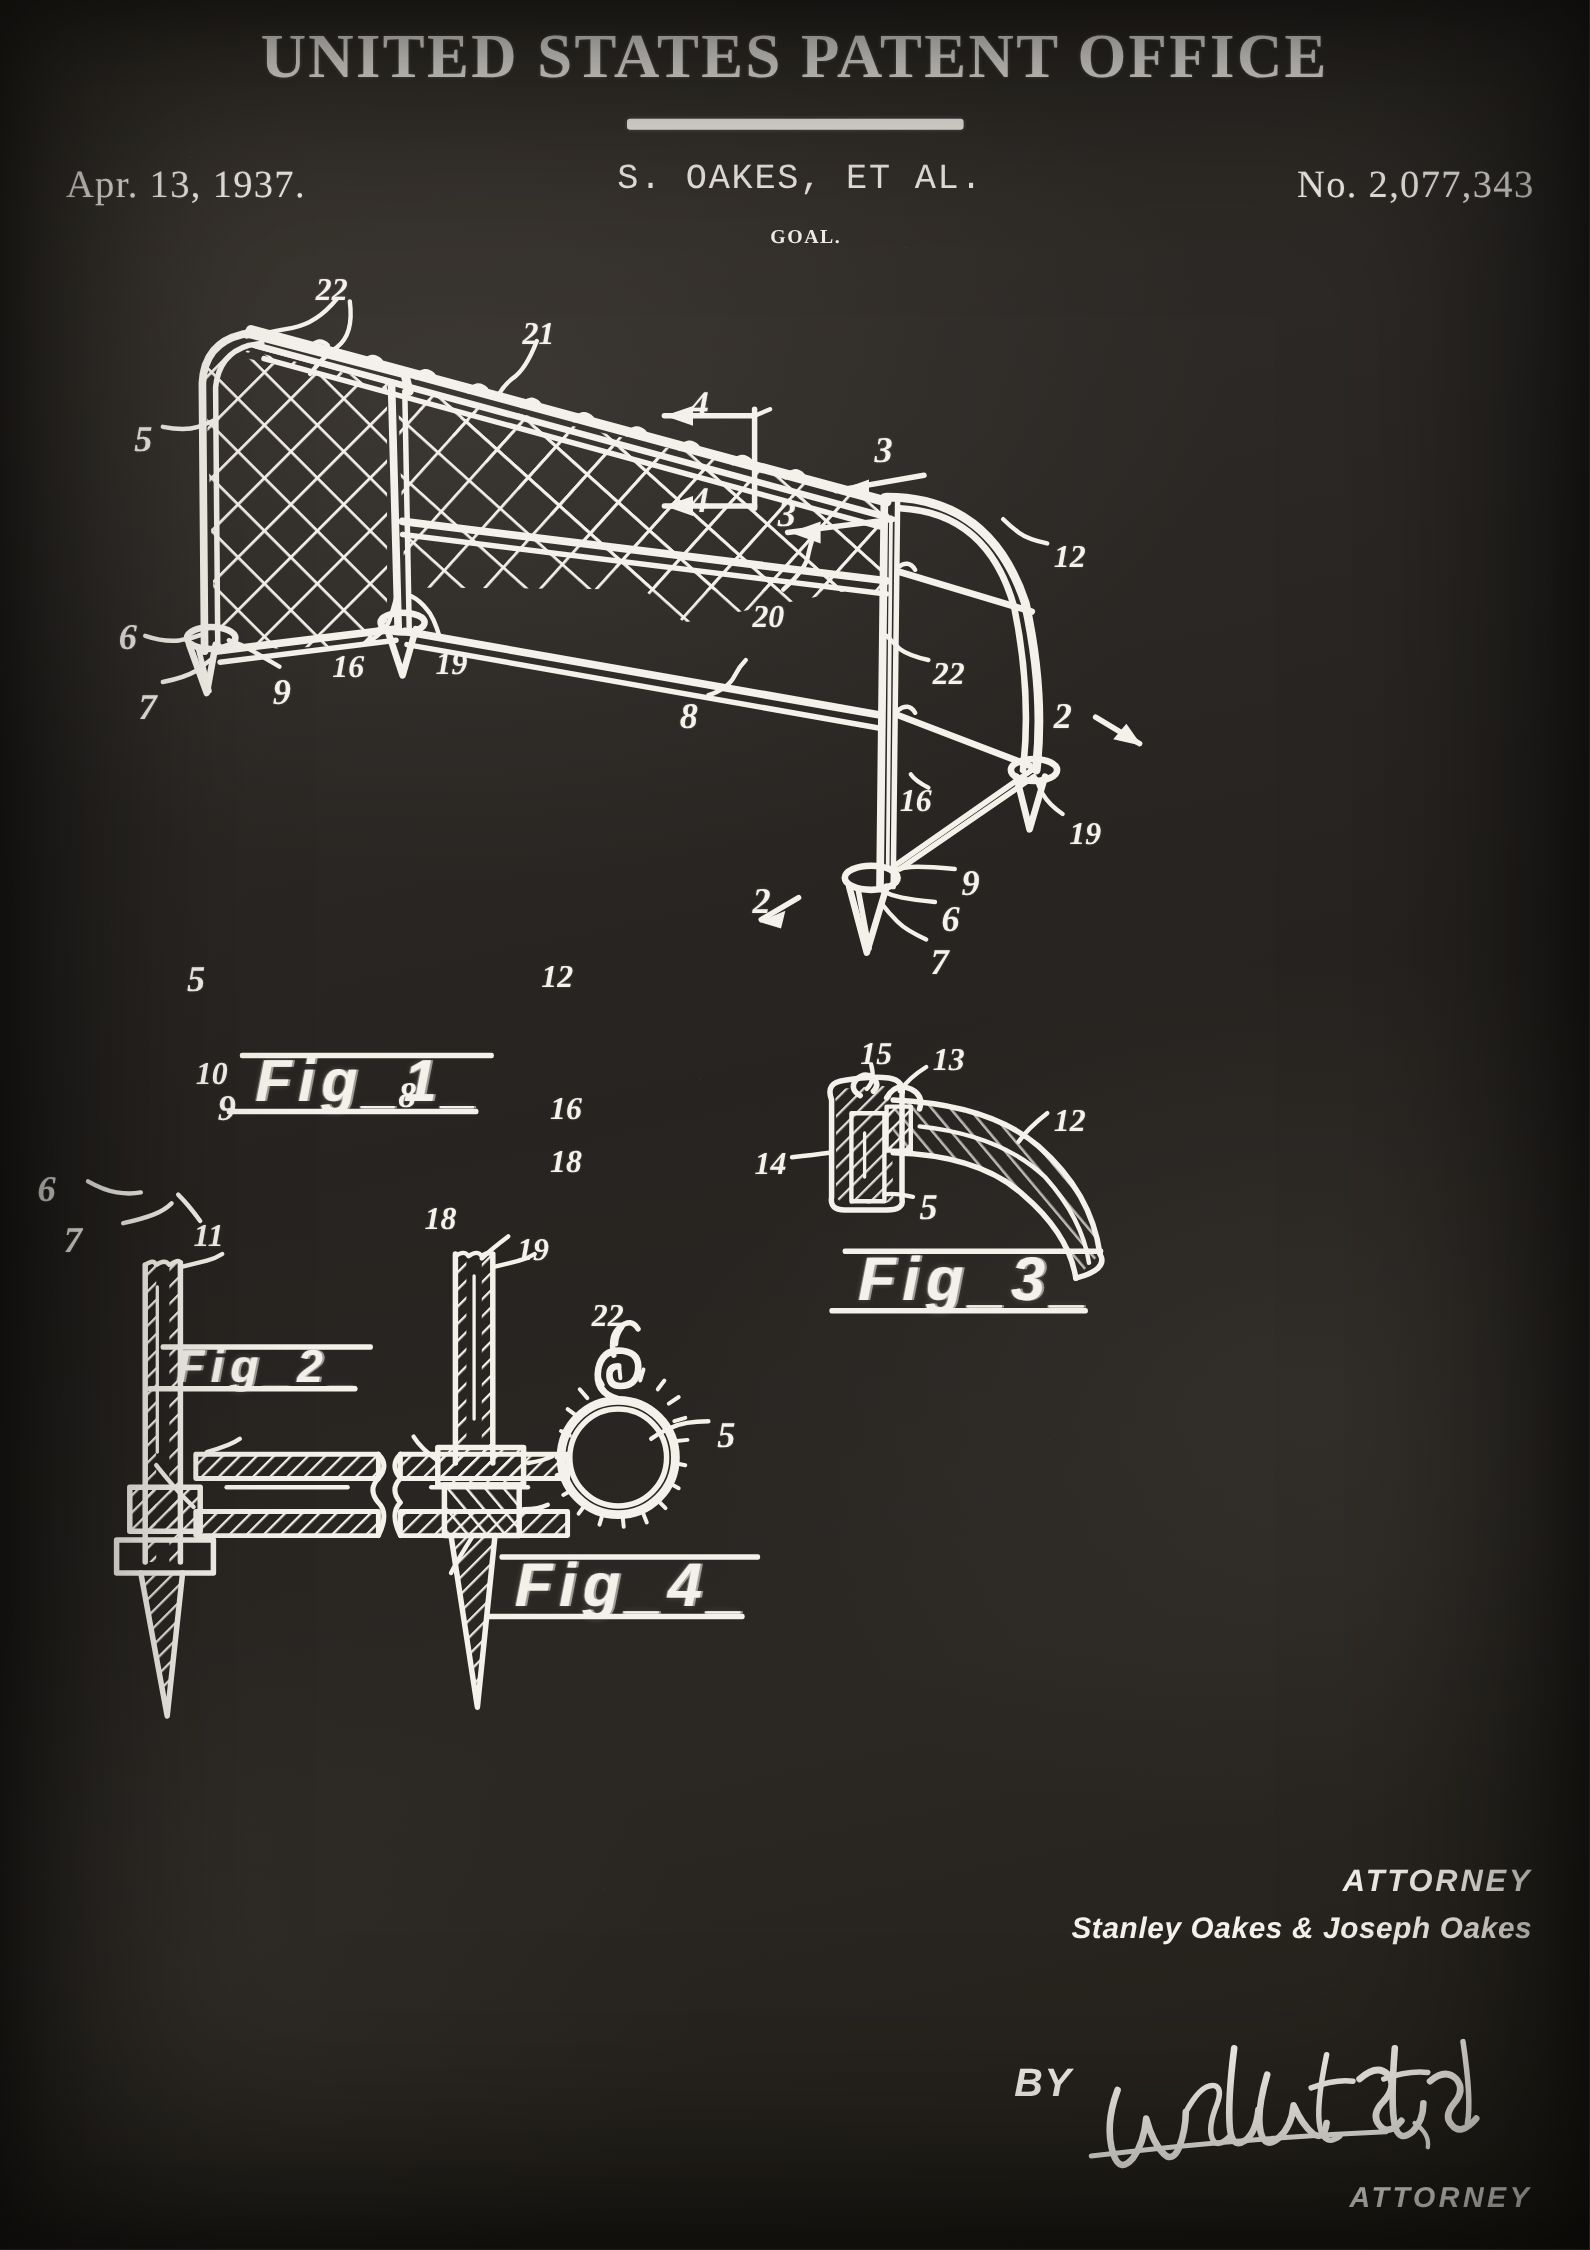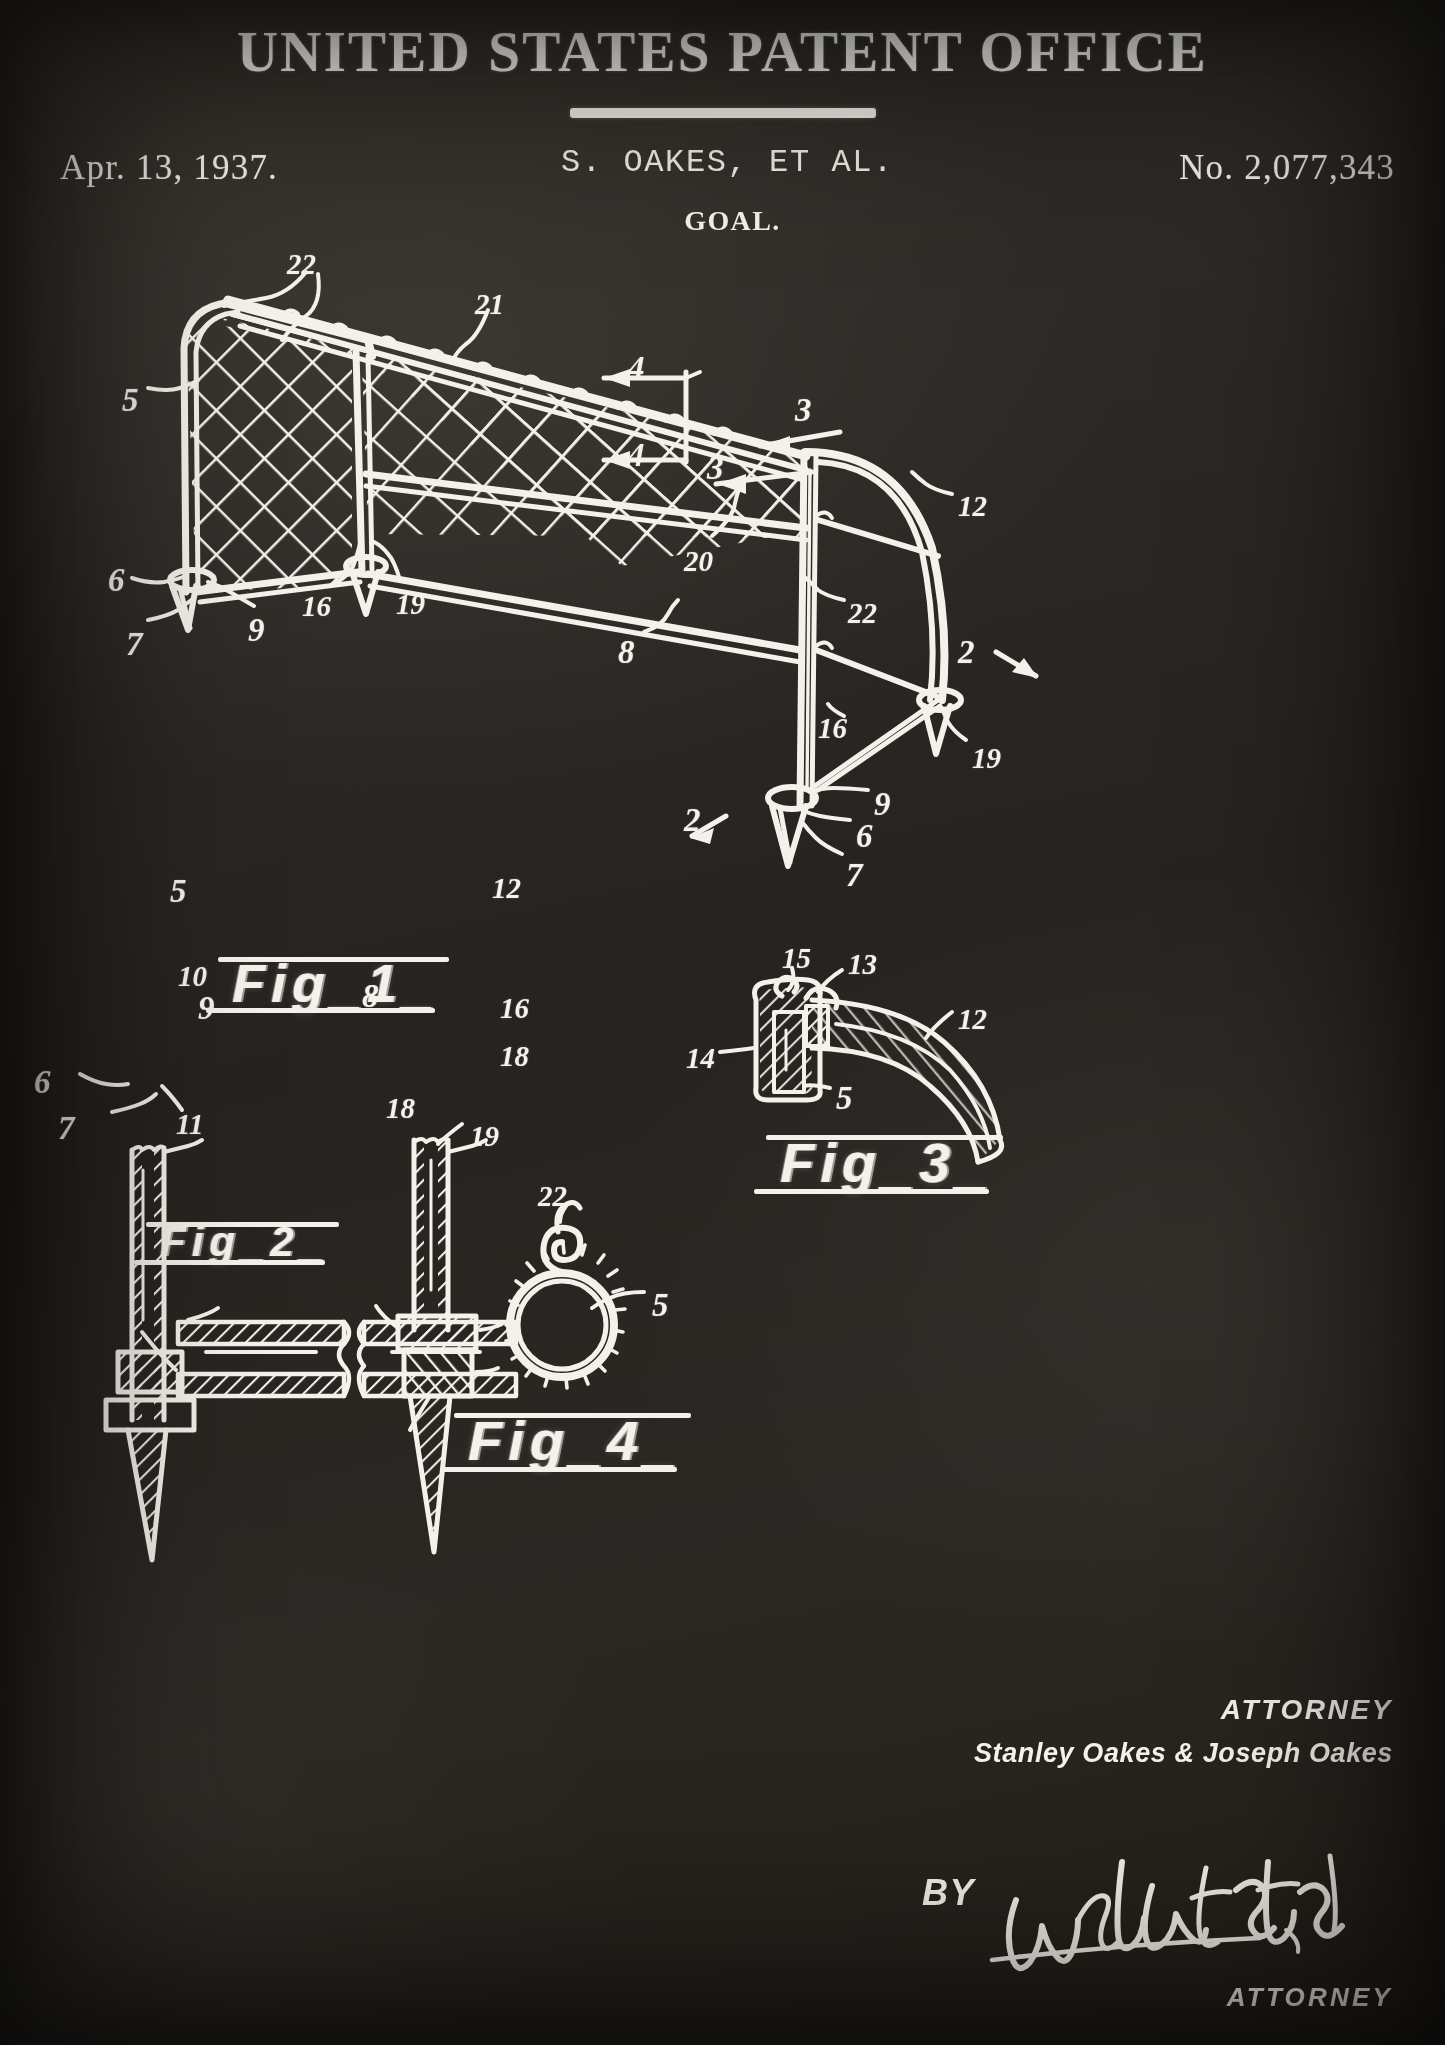--- a/index.html
+++ b/index.html
@@ -70,21 +70,21 @@
   .hdr-date,.hdr-num{
     font-family:"Liberation Serif",serif;font-size:35px;letter-spacing:1.2px;color:#f4f1eb;
     text-shadow:0 0 2px rgba(255,255,255,.18);white-space:nowrap;
   }
   .hdr-authors{
     font-family:Liberation Mono, monospace;font-size:32px;letter-spacing:1.6px;color:#eeeae3;
     position:absolute;left:50%;transform:translateX(-50%);top:-4px;white-space:nowrap;
   }
   .hdr-sub{
     position:absolute;left:0;right:0;top:205px;text-align:center;
-    font-family:"Liberation Serif",serif;font-weight:700;font-size:28px;letter-spacing:1.4px;
+    font-family:"Liberation Serif",serif;font-weight:700;font-size:18px;letter-spacing:1.4px;
     color:#f4f1eb;
     margin-left:20px;
   }
 
   
   #draw{position:absolute;left:0;top:0;width:1445px;height:2045px;pointer-events:none;}
   #draw .ink{fill:none;stroke:#f4f1ea;stroke-linecap:round;stroke-linejoin:round;}
   #draw .solid{fill:#f4f1ea;stroke:none;}
 
   

